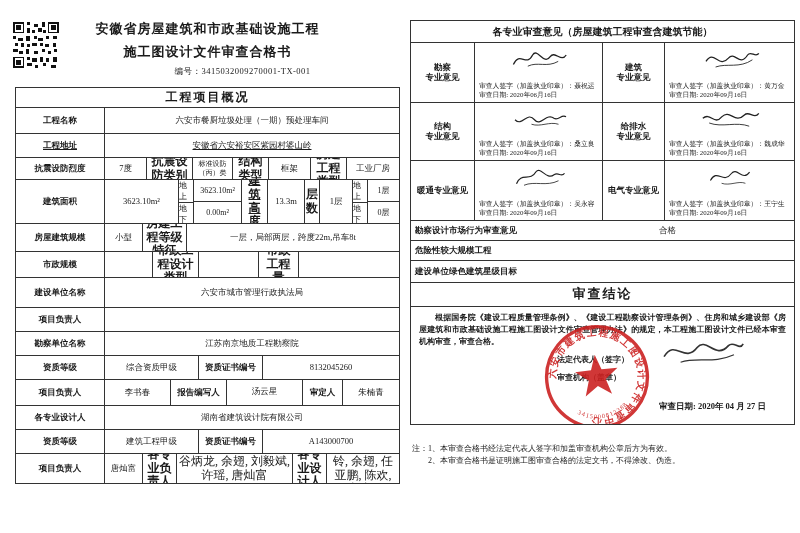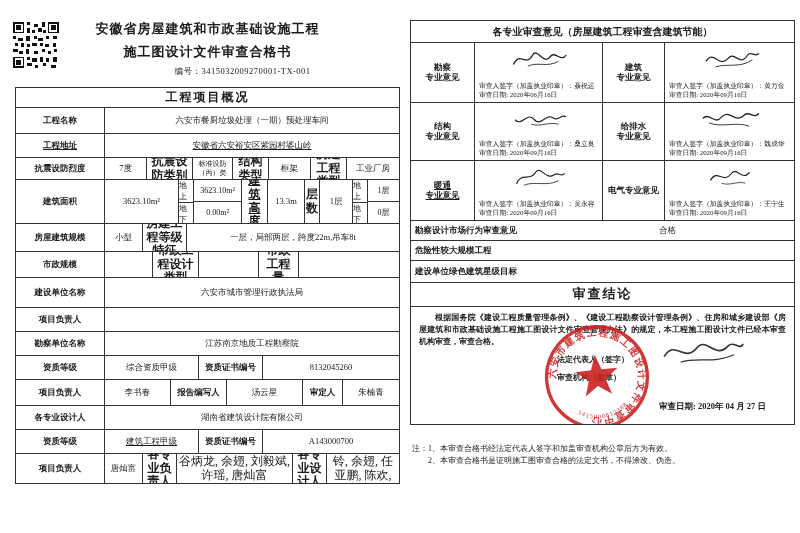--- a/index.html
+++ b/index.html
@@ -202,33 +202,33 @@
       <div class="cell lbl" style="width:89px;">资质等级</div>
       <div class="cell" style="width:94px;">综合资质甲级</div>
       <div class="cell lbl" style="width:64px;">资质证书编号</div>
       <div class="cell fill">8132045260</div>
     </div>
 
     <div class="row" style="height:26px;">
       <div class="cell lbl" style="width:89px;">项目负责人</div>
       <div class="cell" style="width:66px;">李书春</div>
       <div class="cell lbl" style="width:56px;">报告编写人</div>
-      <div class="cell" style="width:76px;">汤云星</div>
+      <div class="cell" style="width:76px;font-family:Liberation Mono, monospace;">汤云星</div>
       <div class="cell lbl" style="width:40px;">审定人</div>
       <div class="cell fill">朱楠青</div>
     </div>
 
     <div class="row" style="height:24px;">
       <div class="cell lbl" style="width:89px;">各专业设计人</div>
       <div class="cell fill">湖南省建筑设计院有限公司</div>
     </div>
 
     <div class="row" style="height:24px;">
       <div class="cell lbl" style="width:89px;">资质等级</div>
-      <div class="cell" style="width:94px;text-decoration:underline;">建筑工程甲级</div>
+      <div class="cell" style="width:94px;">建筑工程甲级</div>
       <div class="cell lbl" style="width:64px;">资质证书编号</div>
       <div class="cell fill">A143000700</div>
     </div>
 
     <div class="row" style="height:30px;">
       <div class="cell lbl" style="width:89px;">项目负责人</div>
       <div class="cell" style="width:38px;">唐灿富</div>
       <div class="cell small lbl" style="width:34px;">各专业负责人</div>
       <div class="cell small" style="width:116px;">谷炳龙, 余翅, 刘毅斌, 许瑶, 唐灿富</div>
       <div class="cell small lbl" style="width:34px;">各专业设计人</div>
@@ -302,21 +302,21 @@
           <path d="M14,20 C30,26 48,18 64,24" fill="none" stroke="#222" stroke-width="1.1"></path>
         </svg>
         <div class="signline">
           <div><span>审查人签字（加盖执业印章）：</span><span>魏成华</span></div>
           <div><span>审查日期: </span><span>2020年09月16日</span></div>
         </div>
       </div>
     </div>
 
     <div class="row" style="height:60px;">
-      <div class="cell lbl" style="width:64px;flex-direction:column;text-decoration:underline;">
+      <div class="cell lbl" style="width:64px;">
         <span>暖通</span>
         <span>专业意见</span>
       </div>
       <div class="cell opcell" style="width:128px;">
         <svg class="sig" width="60" height="26" viewBox="0 0 80 30">
           <path d="M10,24 C16,8 28,22 36,8 C42,0 50,20 60,12 C66,8 70,16 74,10" fill="none" stroke="#222" stroke-width="1.6"></path>
           <path d="M20,26 C34,20 50,28 66,20" fill="none" stroke="#222" stroke-width="1.1"></path>
         </svg>
         <div class="signline">
           <div><span>审查人签字（加盖执业印章）：</span><span>吴永容</span></div>

